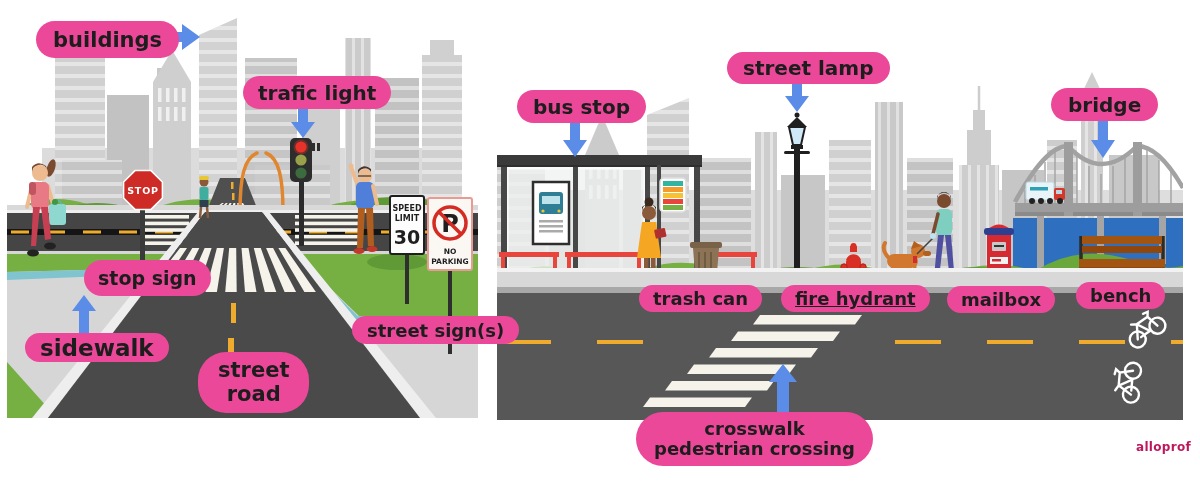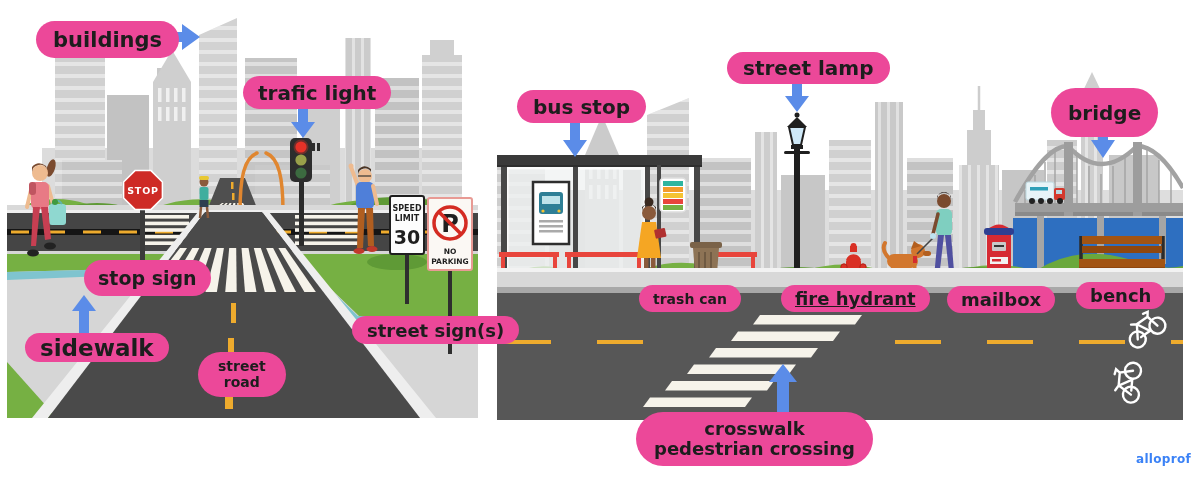--- a/index.html
+++ b/index.html
@@ -5,22 +5,22 @@
   html,body{margin:0;padding:0;background:#ffffff;}
   #canvas{position:relative;width:1200px;height:487px;background:#ffffff;overflow:hidden;
           font-family:"DejaVu Sans","Liberation Sans",sans-serif;}
   svg text{font-family:"DejaVu Sans","Liberation Sans",sans-serif;}
   .scene{position:absolute;}
   .pill{position:absolute;background:#ec4899;color:#1d1d1d;font-weight:700;
         display:flex;align-items:center;justify-content:center;border-radius:999px;
         white-space:nowrap;z-index:30;}
   .pill.two{flex-direction:column;line-height:1.12;border-radius:28px;text-align:center;}
   #arrows{position:absolute;left:0;top:0;z-index:25;pointer-events:none;}
-  .watermark{position:absolute;left:1136px;top:452px;font-size:12px;font-weight:700;
-             color:#3b82f6;z-index:40;letter-spacing:0.3px;}
+  .watermark{position:absolute;left:1136px;top:440px;font-size:12px;font-weight:700;
+             color:#be185d;z-index:40;letter-spacing:0.3px;}
 </style>
 </head>
 <body>
 
 <div id="canvas">
 
   <svg class="scene" style="left:7px;top:10px;" width="471" height="408" viewBox="0 0 471 408">
     <defs>
       <pattern id="lhwin" width="12" height="12" patternUnits="userSpaceOnUse">
         <rect y="4" width="12" height="4" fill="#ffffff" opacity="0.45"></rect>
@@ -511,34 +511,34 @@
   </svg>
 
   <div class="pill" style="left:36px;top:21px;height:37px;font-size:21px;padding:0 17px;">buildings</div>
 
   <div class="pill" style="left:243px;top:76px;height:33px;font-size:20px;padding:0 15px;">trafic light</div>
 
   <div class="pill" style="left:84px;top:260px;height:36px;font-size:19px;padding:0 14px;">stop sign</div>
 
   <div class="pill" style="left:25px;top:333px;height:29px;font-size:23px;padding:0 15px;">sidewalk</div>
 
-  <div class="pill two" style="left:198px;top:352px;font-size:14px;padding:7px 20px;">
+  <div class="pill two" style="left:198px;top:352px;font-size:21px;padding:7px 20px;">
     <span>street</span>
     <span>road</span>
   </div>
 
   <div class="pill" style="left:352px;top:316px;height:28px;font-size:18px;padding:0 15px;">street sign(s)</div>
 
   <div class="pill" style="left:517px;top:90px;height:33px;font-size:20px;padding:0 16px;">bus stop</div>
 
   <div class="pill" style="left:727px;top:52px;height:32px;font-size:20px;padding:0 16px;">street lamp</div>
 
-  <div class="pill" style="left:1051px;top:88px;height:33px;font-size:20px;padding:8px 17px;">bridge</div>
-
-  <div class="pill" style="left:639px;top:285px;height:27px;font-size:14px;padding:0 14px;">trash can</div>
+  <div class="pill" style="left:1051px;top:88px;height:33px;font-size:20px;padding:0 17px;">bridge</div>
+
+  <div class="pill" style="left:639px;top:285px;height:27px;font-size:18px;padding:0 14px;">trash can</div>
 
   <div class="pill" style="left:781px;top:285px;height:27px;font-size:18px;padding:0 14px;text-decoration:underline;">fire hydrant</div>
 
   <div class="pill" style="left:947px;top:286px;height:27px;font-size:18px;padding:0 14px;">mailbox</div>
 
   <div class="pill" style="left:1076px;top:282px;height:27px;font-size:18px;padding:0 14px;">bench</div>
 
   <div class="pill two" style="left:636px;top:412px;font-size:18px;padding:7px 18px;">
     <span>crosswalk</span>
     <span>pedestrian crossing</span>

